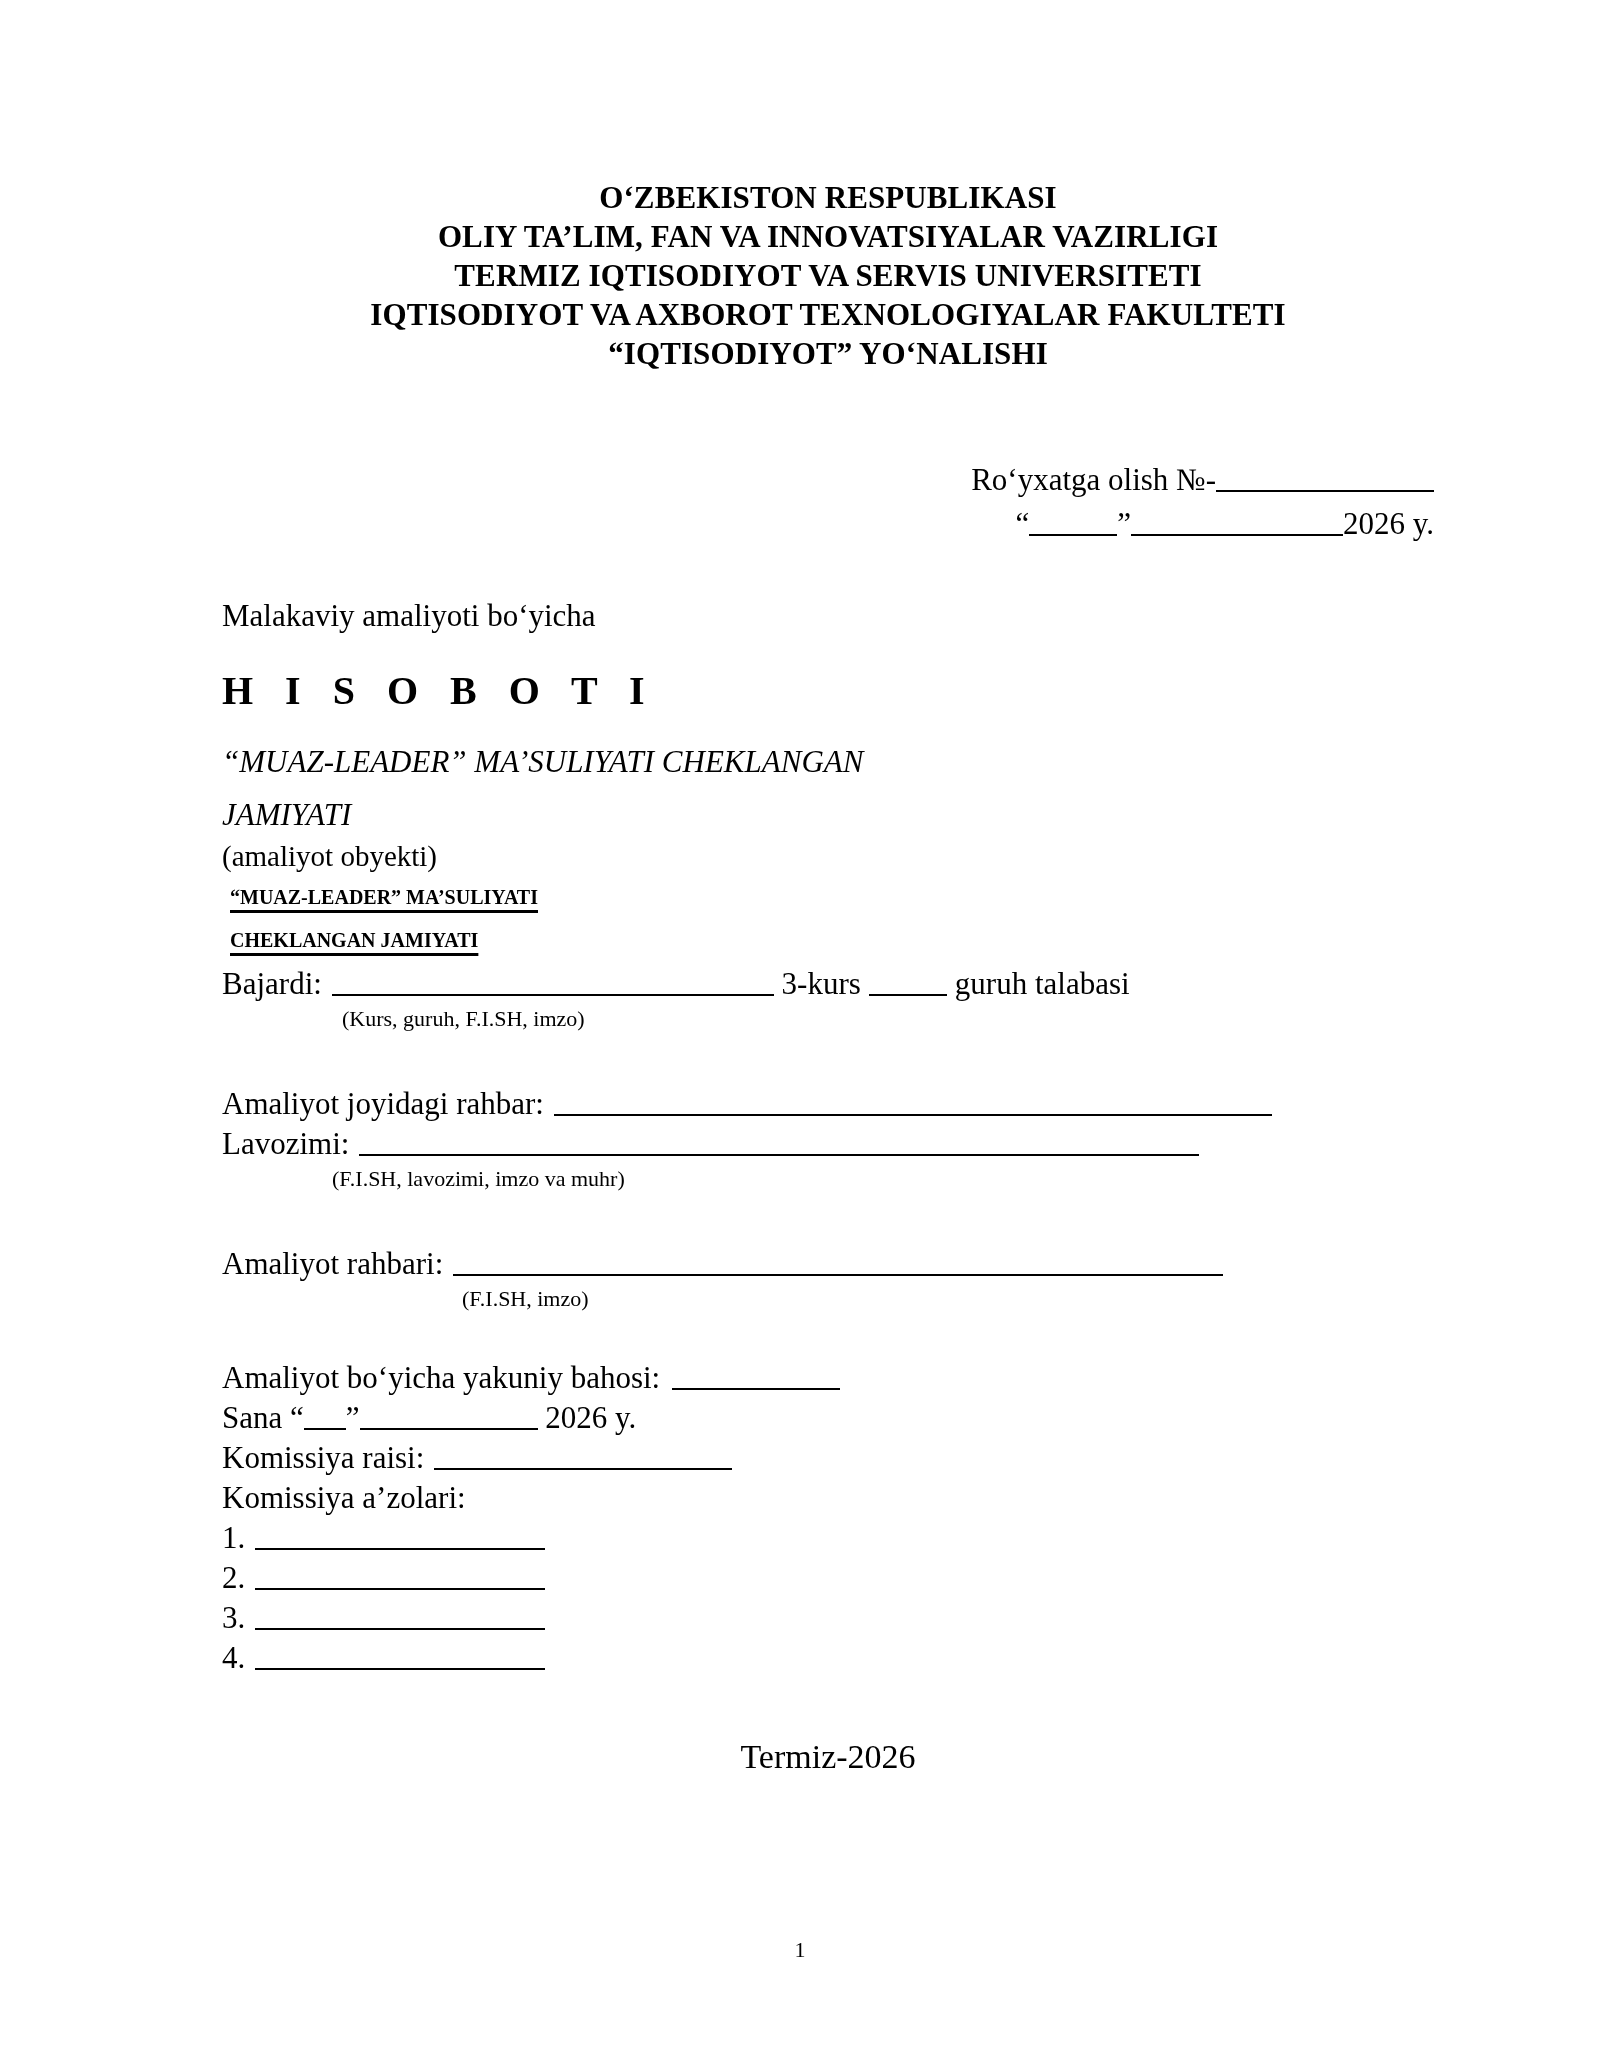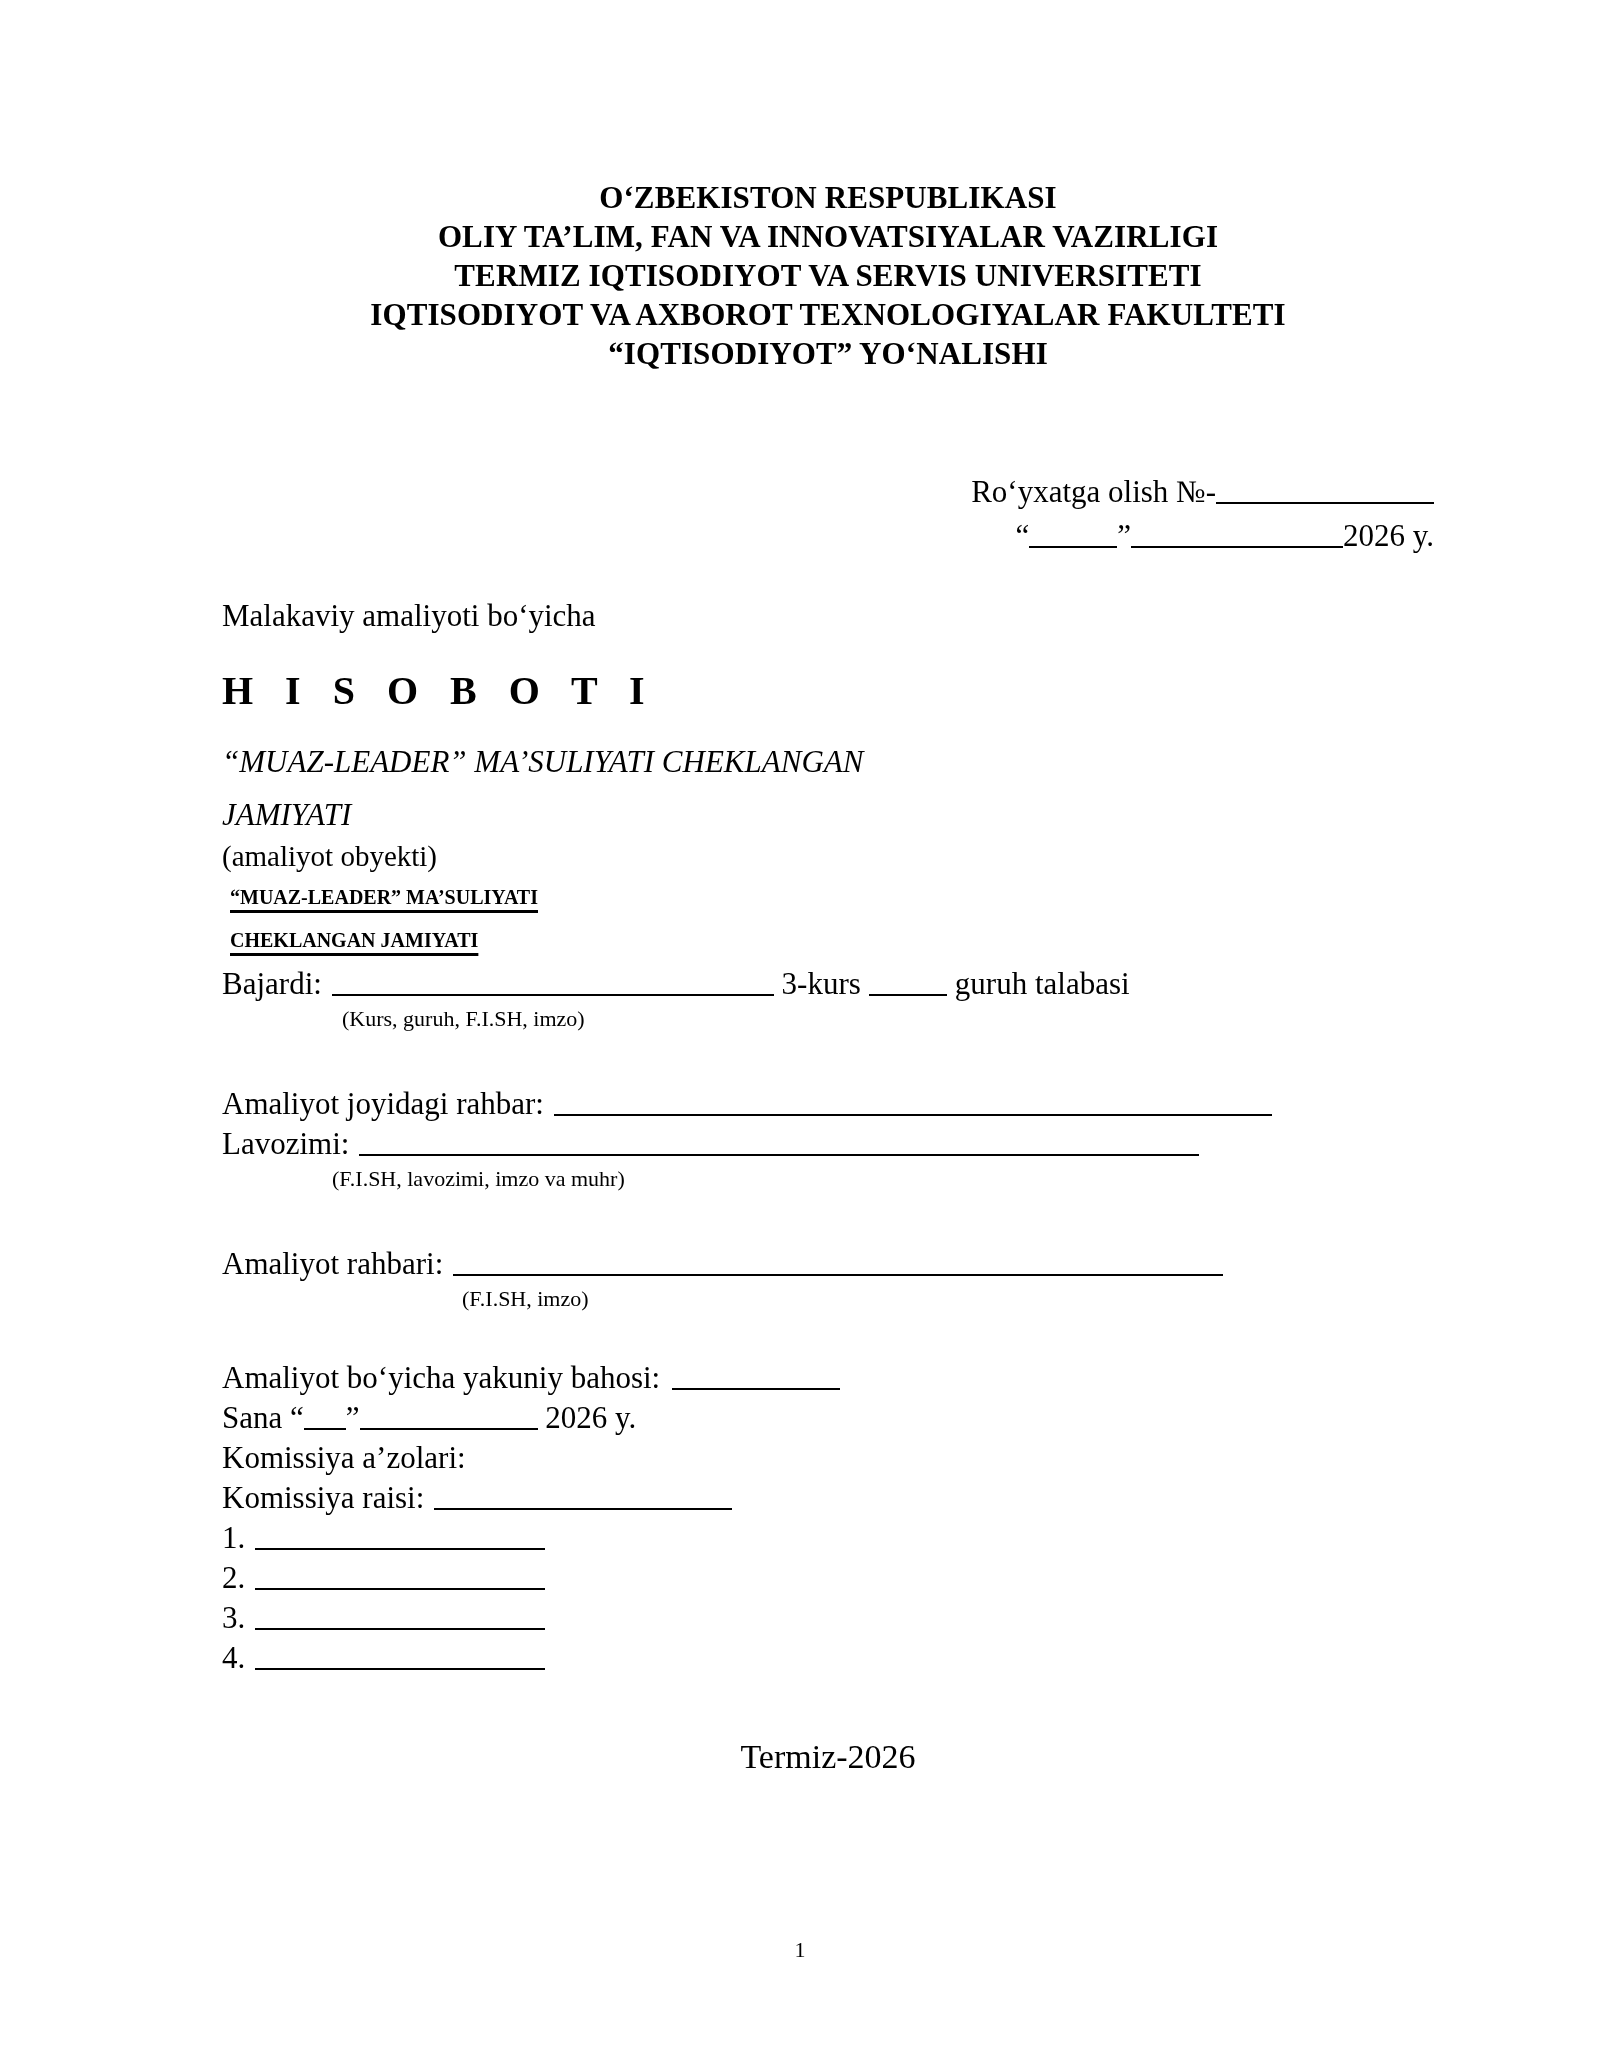--- a/index.html
+++ b/index.html
@@ -41,21 +41,20 @@
 
   
   .reg-block {
     position: absolute;
     left: 222px;
     top: 458px;
     width: 1212px;
     text-align: right;
     font-size: 31px;
     line-height: 44px;
-    margin-top: 12px;
   }
   .reg-line-1 {
     display: block;
     white-space: nowrap;
   }
   .reg-line-2 {
     display: block;
     white-space: nowrap;
   }
   .blank {
@@ -215,24 +214,24 @@
 
     <div class="frow">
       <span>Amaliyot bo‘yicha yakuniy bahosi:</span><span class="blank" style="width:168px;margin-left:12px"></span>
     </div>
     <div class="frow">
       <span>Sana</span>
       <span>“</span><span class="blank" style="width:42px"></span><span>”</span><span class="blank" style="width:178px"></span>
       <span>2026 y.</span>
     </div>
     <div class="frow">
+      <span>Komissiya raisi:</span><span class="blank" style="width:298px;margin-left:10px"></span>
+    </div>
+    <div class="frow">
       <span>Komissiya a’zolari:</span>
-    </div>
-    <div class="frow">
-      <span>Komissiya raisi:</span><span class="blank" style="width:298px;margin-left:10px"></span>
     </div>
 
     <div class="list-row">
       <span>1.</span><span class="blank" style="width:290px;margin-left:10px"></span>
     </div>
     <div class="list-row">
       <span>2.</span><span class="blank" style="width:290px;margin-left:10px"></span>
     </div>
     <div class="list-row">
       <span>3.</span><span class="blank" style="width:290px;margin-left:10px"></span>

